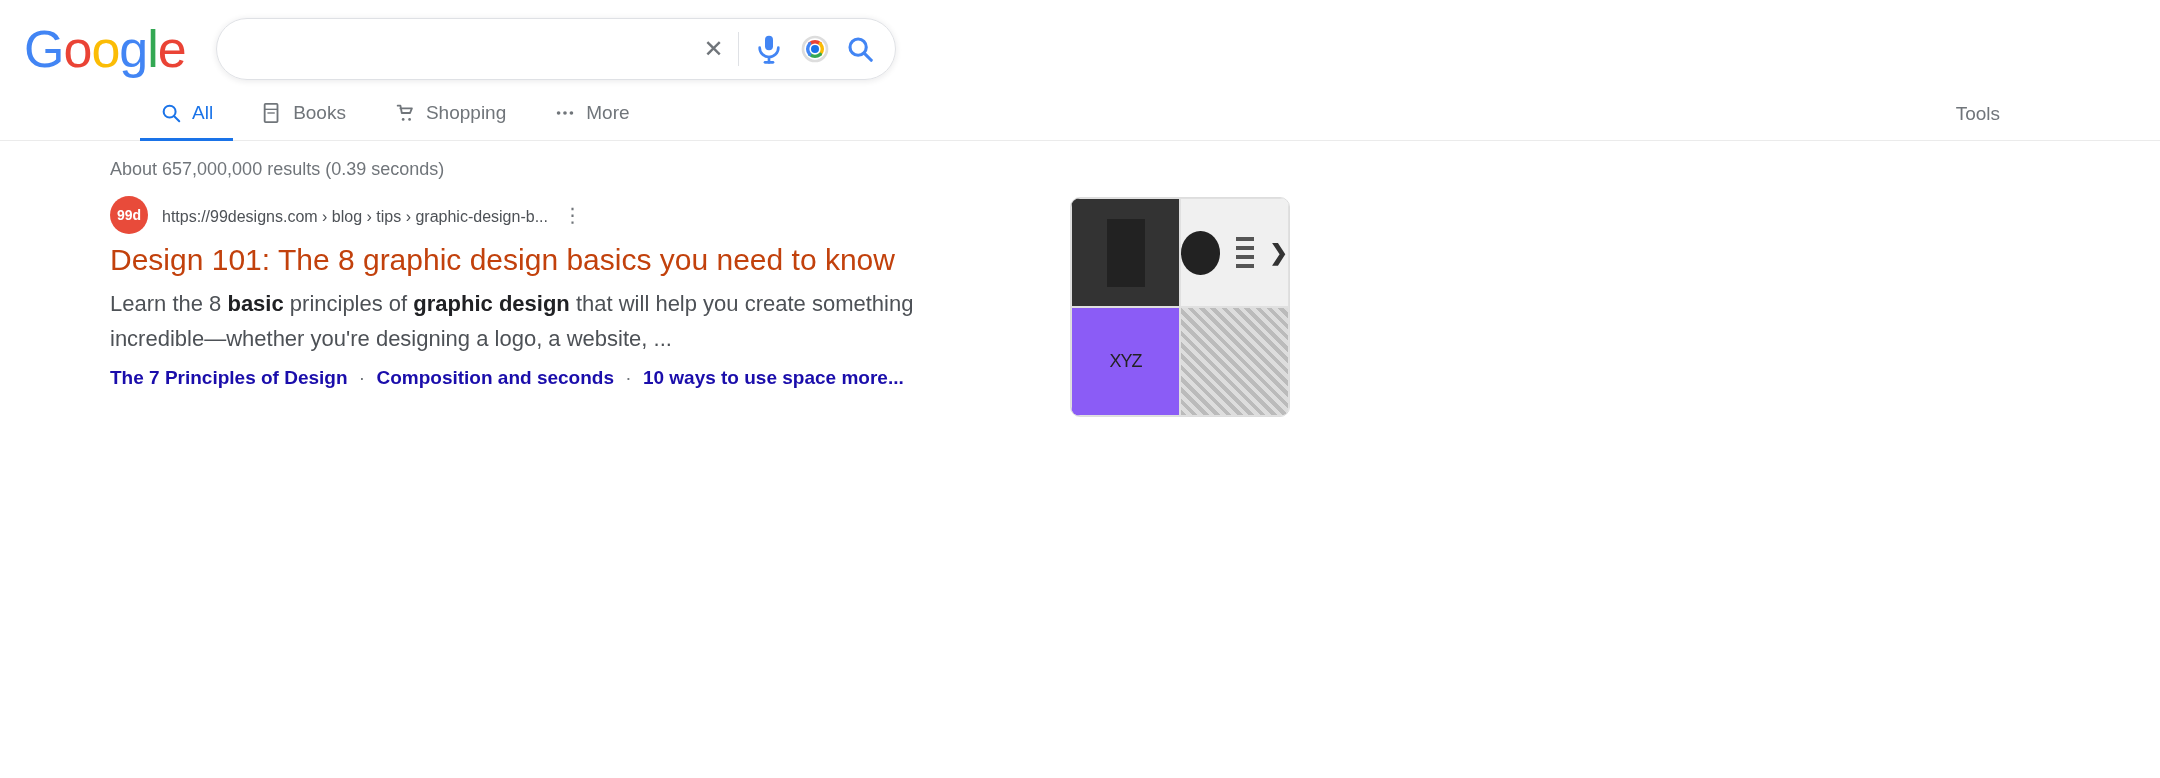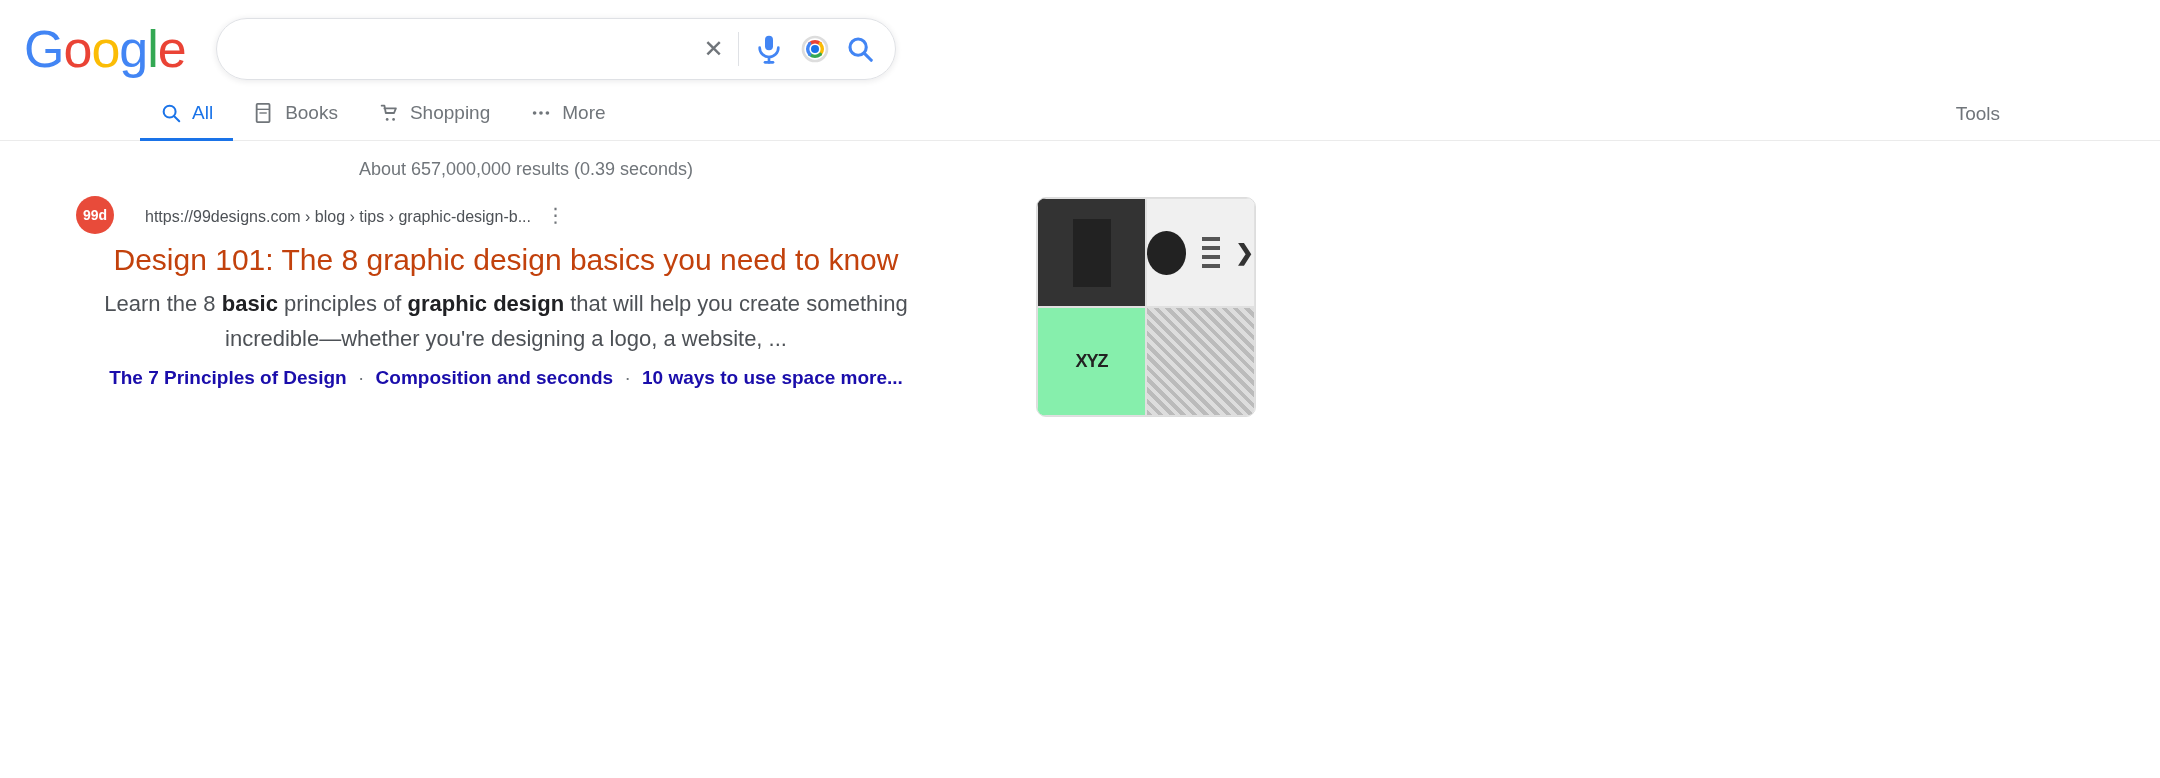--- a/index.html
+++ b/index.html
@@ -96,21 +96,21 @@
       height: 30px;
     }
 
     
     .nav-tabs {
       display: flex;
       align-items: center;
       padding: 0 140px;
       border-bottom: 1px solid #ebebeb;
       margin-top: 8px;
-      gap: 0;
+      gap: 8px;
     }
     .nav-tab {
       display: flex;
       align-items: center;
       gap: 10px;
       padding: 14px 20px 14px 20px;
       font-size: 19px;
       color: #70757a;
       cursor: pointer;
       text-decoration: none;
@@ -131,43 +131,42 @@
       margin-left: auto;
       font-size: 19px;
       color: #70757a;
       cursor: pointer;
       padding: 14px 20px;
     }
 
     
     .results-area {
       display: flex;
-      padding: 0 76px;
+      padding: 0 110px;
       margin-top: 0;
-      text-align: center;
     }
     .results-main {
       flex: 1;
       max-width: 900px;
     }
     .results-count {
       font-size: 18px;
       color: #70757a;
       padding: 18px 0 16px 0;
     }
 
     
     .search-result {
       max-width: 860px;
       margin-bottom: 10px;
     }
     .result-site-info {
       display: flex;
       align-items: center;
-      gap: 31px;
+      gap: 14px;
       margin-bottom: 6px;
     }
     .result-favicon {
       width: 38px;
       height: 38px;
       border-radius: 50%;
       background: #e84b3a;
       display: flex;
       align-items: center;
       justify-content: center;
@@ -247,24 +246,24 @@
       font-size: 13px;
       font-weight: bold;
       background: #fff;
       border: 0.5px solid #e0e0e0;
       overflow: hidden;
     }
     .thumb-cell-dark {
       background: #333;
     }
     .thumb-cell-xyz {
-      background: #86efac;
+      background: #8b5cf6;
       color: #222;
       font-size: 18px;
-      font-weight: 700;
+      font-weight: 400;
       letter-spacing: -1px;
     }
     .thumb-cell-pattern {
       background: repeating-linear-gradient(
         45deg,
         #bbb 0px,
         #bbb 4px,
         #ddd 4px,
         #ddd 8px
       );

